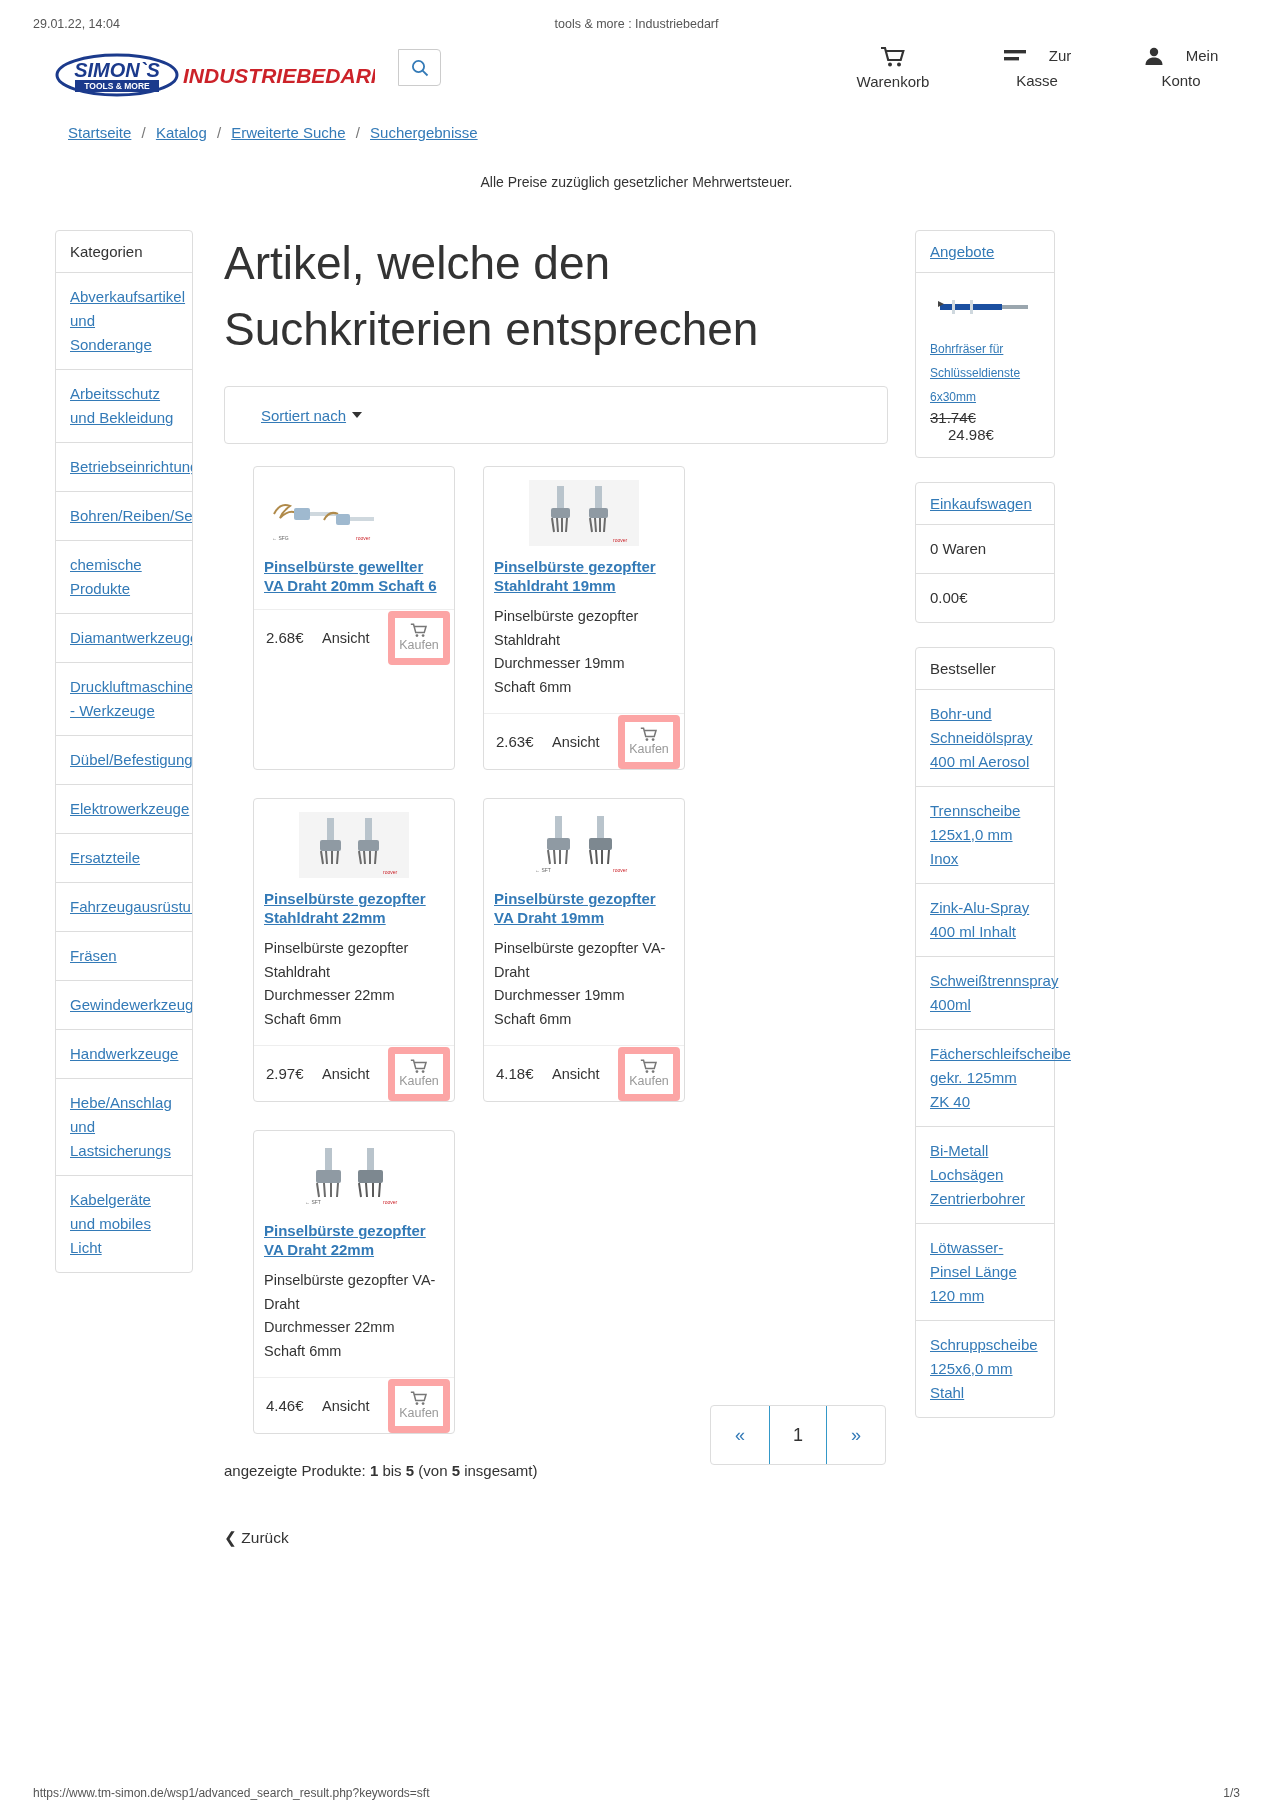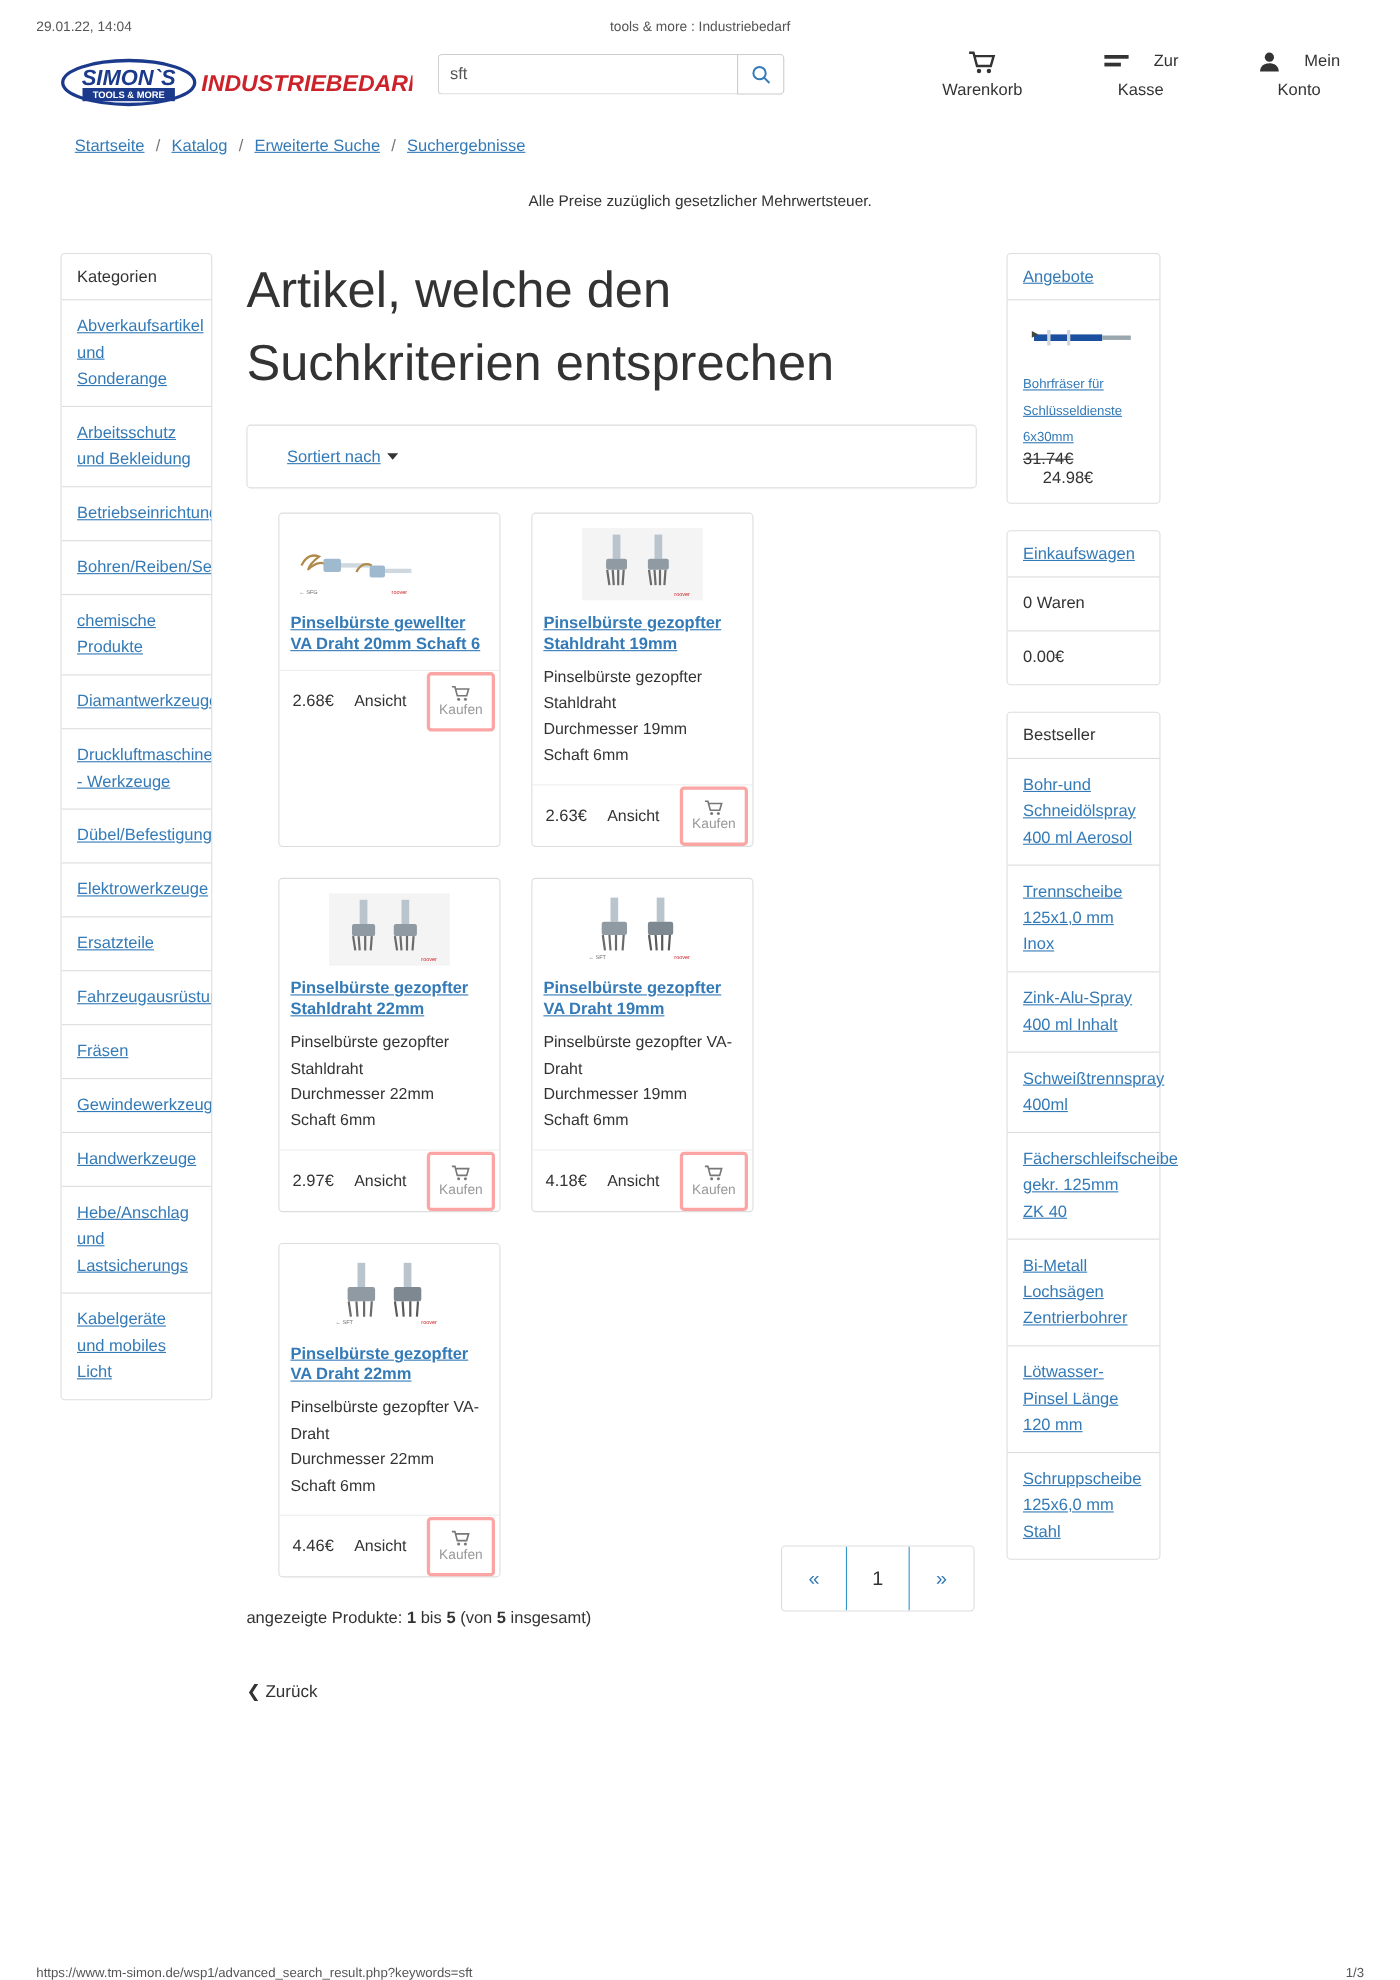--- a/index.html
+++ b/index.html
@@ -112,21 +112,21 @@
   .card .title { margin-top:8px; font-size:15px; line-height:19px; }
   .card .title a { color:#337ab7; font-weight:bold; }
   .card .desc { margin-top:10px; font-size:14.5px; line-height:23.5px; color:#333; }
   .card .foot {
     margin-top:14px; border-top:1px solid #eee; display:flex; align-items:center;
     height:56px; margin-left:-10px; margin-right:-10px; padding:0 2px;
   }
   .card .price { flex:0 0 auto; padding-left:10px; font-size:15px; color:#333; }
   .card .view { flex:1; text-align:center; font-size:14.5px; color:#333; }
   .card .buy {
-    width:62px; height:54px; border:3px solid #fca5a5; border-radius:4px;
+    width:62px; height:54px; border:7px solid #fca5a5; border-radius:4px;
     display:flex; flex-direction:column; align-items:center; justify-content:center;
     color:#999; font-size:12.5px; background:#fff; cursor:pointer; margin-right:2px;
   }
 
   .counts { margin-top:24px; font-size:15px; line-height:25px; color:#333; width:330px; }
   .counts b { font-weight:bold; }
 
   .pager {
     position:absolute; right:2px; margin-top:-78px; display:flex;
     border:1px solid #ddd; border-radius:4px; overflow:hidden; background:#fff;
@@ -170,21 +170,20 @@
       <svg width="320" height="46" viewBox="0 0 320 46" xmlns="http://www.w3.org/2000/svg">
         <ellipse cx="62" cy="23" rx="60" ry="20" fill="none" stroke="#1b3a8c" stroke-width="3"></ellipse>
         <text x="62" y="25" font-family="Liberation Sans, sans-serif" font-size="20" font-weight="bold" font-style="italic" fill="#1b3a8c" text-anchor="middle">SIMON`S</text>
         <rect x="20" y="28" width="84" height="12" fill="#1b3a8c"></rect>
         <text x="62" y="37" font-family="Liberation Sans, sans-serif" font-size="8.5" font-weight="bold" fill="#ffffff" text-anchor="middle">TOOLS &amp; MORE</text>
         <text x="128" y="31" font-family="Liberation Sans, sans-serif" font-size="21" font-weight="bold" font-style="italic" fill="#cc2229">INDUSTRIEBEDARF</text>
       </svg>
     </div>
 
     <div class="searchbox">
-      <input type="text" value="sft" style="">
       <div class="sbtn">
         <svg width="18" height="18" viewBox="0 0 18 18">
           <circle cx="7.5" cy="7.5" r="5.6" fill="none" stroke="#337ab7" stroke-width="1.8"></circle>
           <line x1="11.6" y1="11.6" x2="16.5" y2="16.5" stroke="#337ab7" stroke-width="1.8"></line>
         </svg>
       </div>
     </div>
 
     <div class="topnav">
       <div class="tn">

